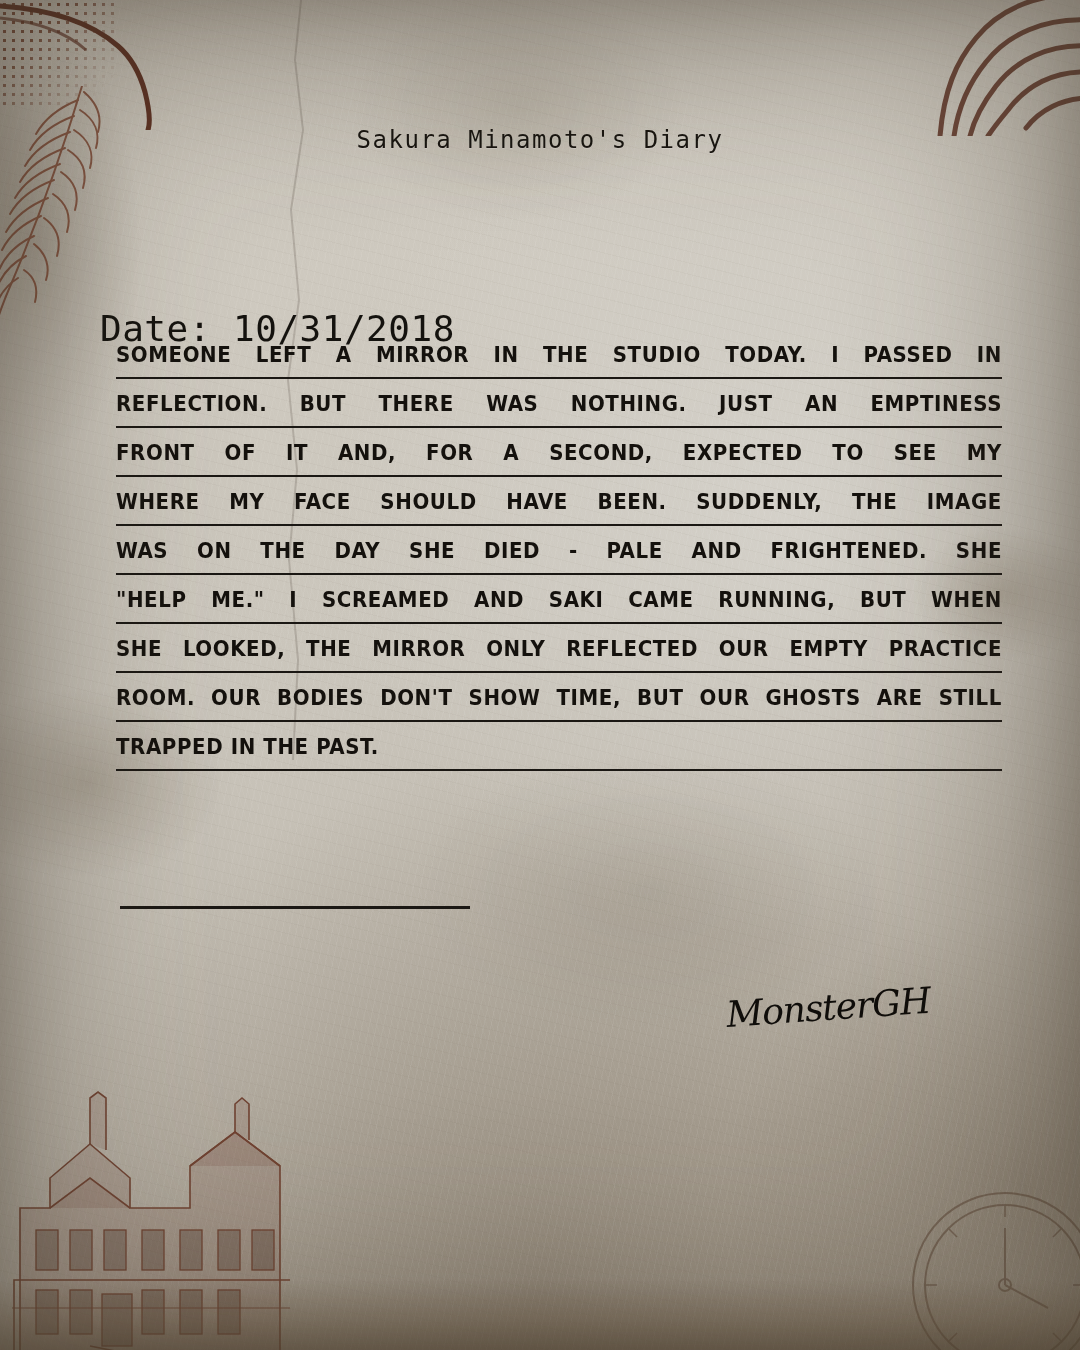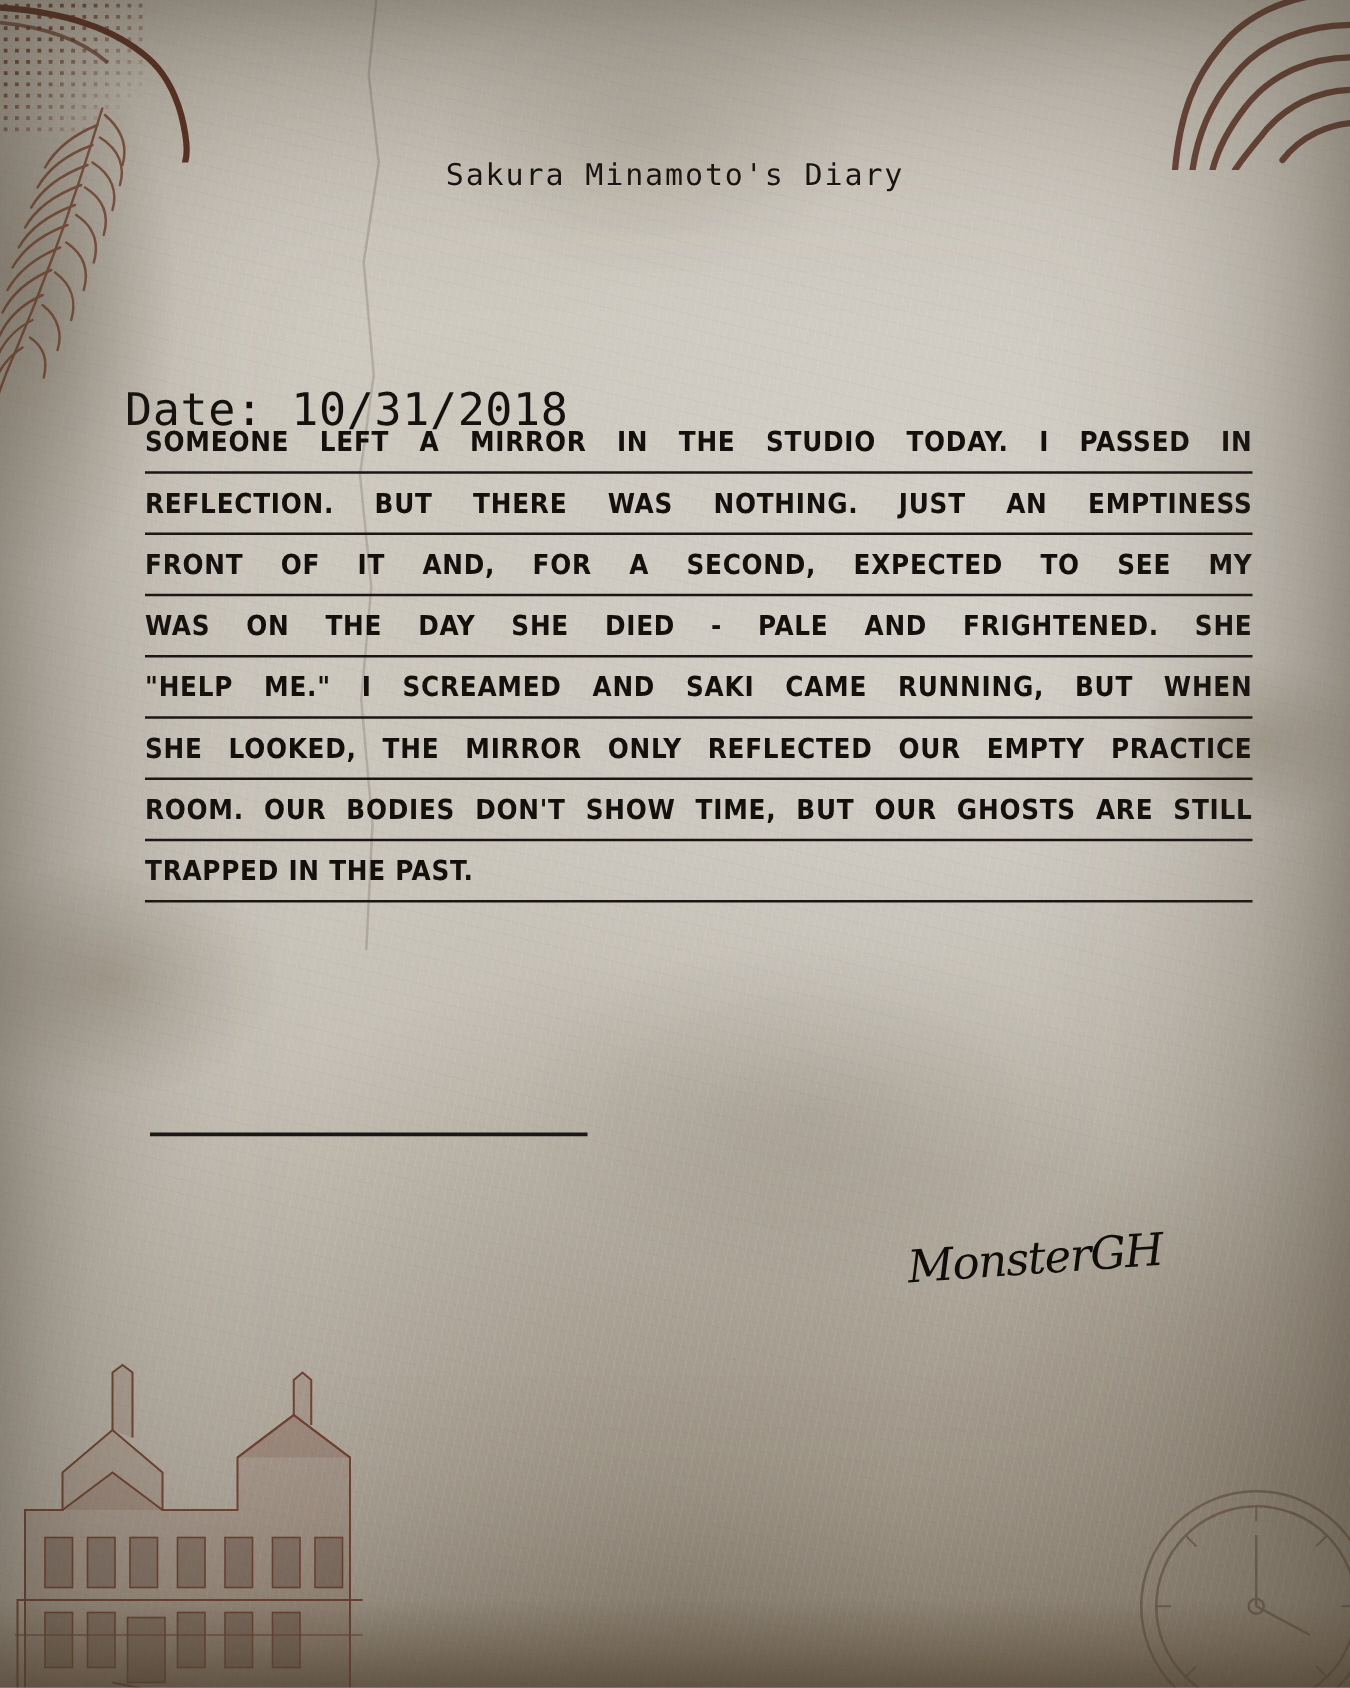--- a/index.html
+++ b/index.html
@@ -227,20 +227,23 @@
       <div class="line">
           <span>Someone left a mirror in the studio today. I passed in</span>
         </div>
       <div class="line">
           <span>reflection. But there was nothing. Just an emptiness</span>
         </div>
       <div class="line">
           <span>front of it and, for a second, expected to see my</span>
         </div>
       <div class="line">
+          <span>where my face should have been. Suddenly, the image</span>
+        </div>
+      <div class="line">
           <span>was on the day she died - pale and frightened. She</span>
         </div>
       <div class="line">
           <span>"Help me." I screamed and Saki came running, but when</span>
         </div>
       <div class="line">
           <span>she looked, the mirror only reflected our empty practice</span>
         </div>
       <div class="line">
           <span>room. Our bodies don't show time, but our ghosts are still</span>

